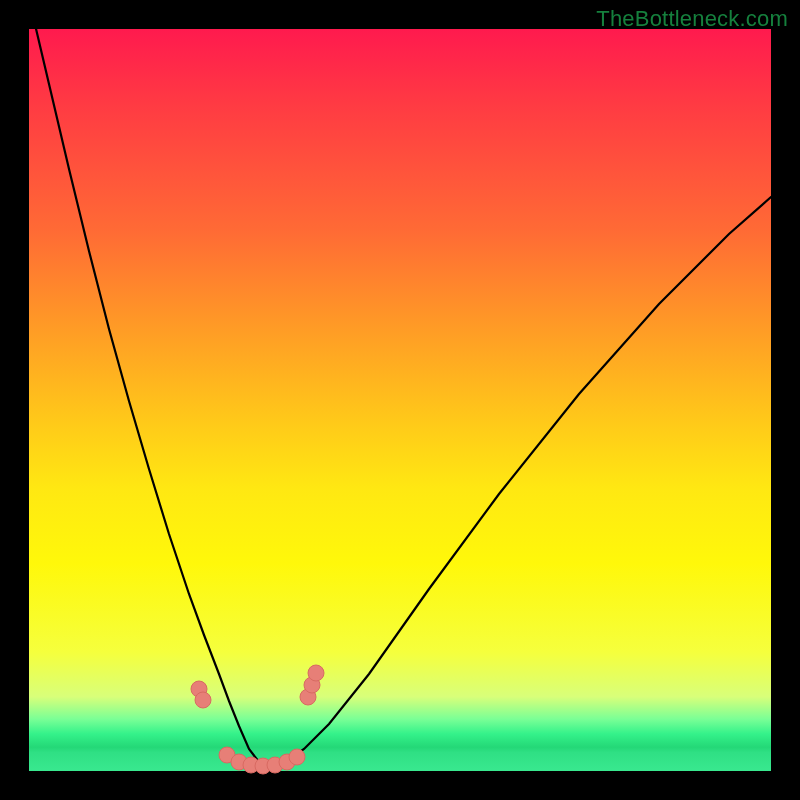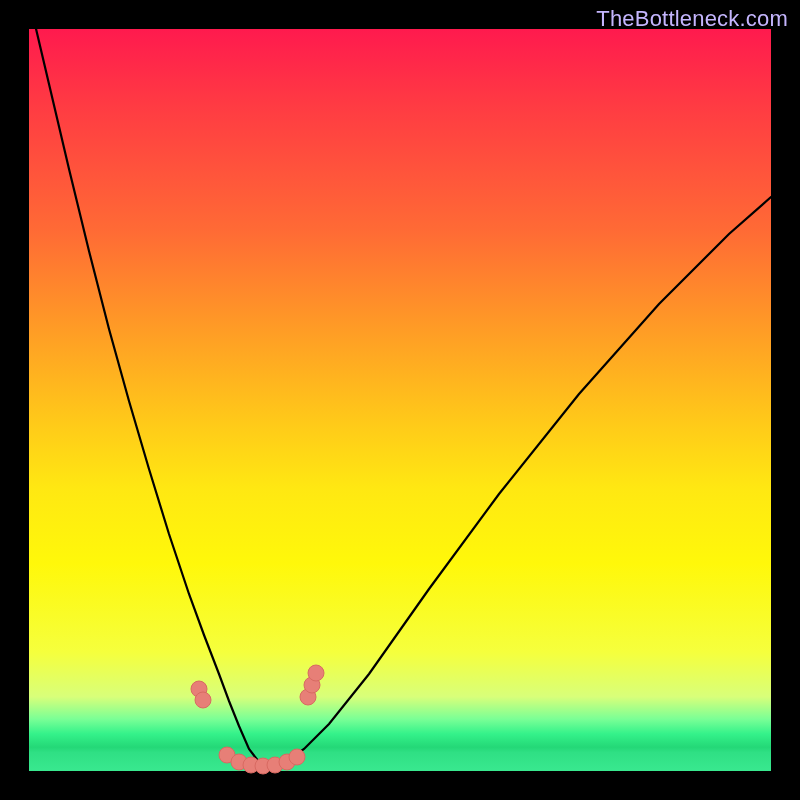--- a/index.html
+++ b/index.html
@@ -40,21 +40,21 @@
       #2fe084 97.5%,
       #39e88f 100%
     );
   }
   .watermark {
     position: absolute;
     top: 6px;
     right: 12px;
     font-size: 22px;
     font-weight: 500;
-    color: #c4b5fd;
+    color: #15803d;
     letter-spacing: 0.2px;
     user-select: none;
   }
   svg.curve {
     position: absolute;
     left: 0;
     top: 0;
     width: 742px;
     height: 742px;
     overflow: visible;

